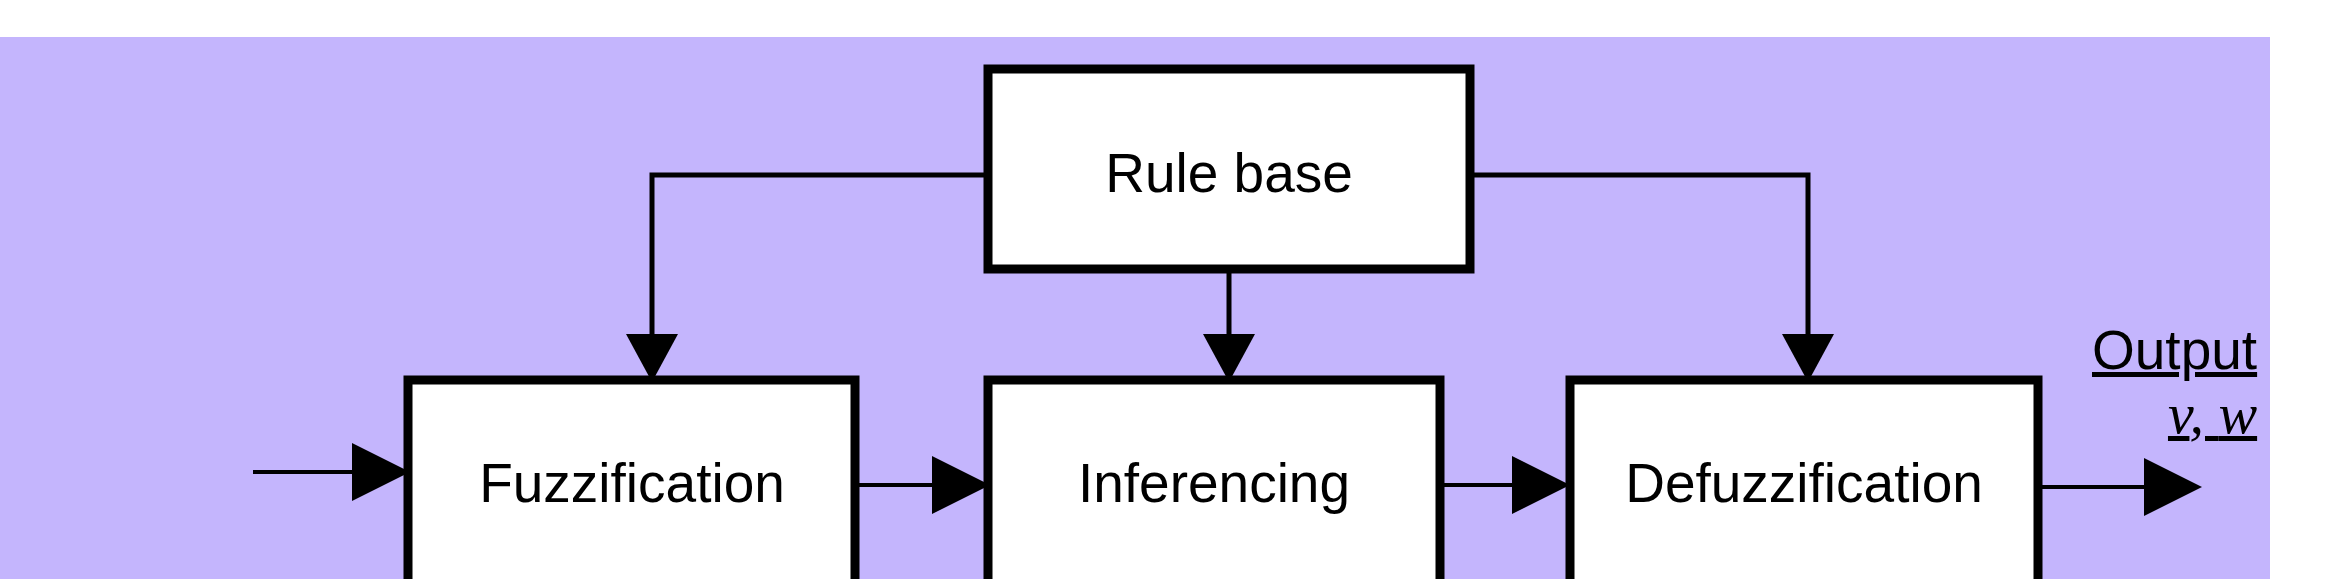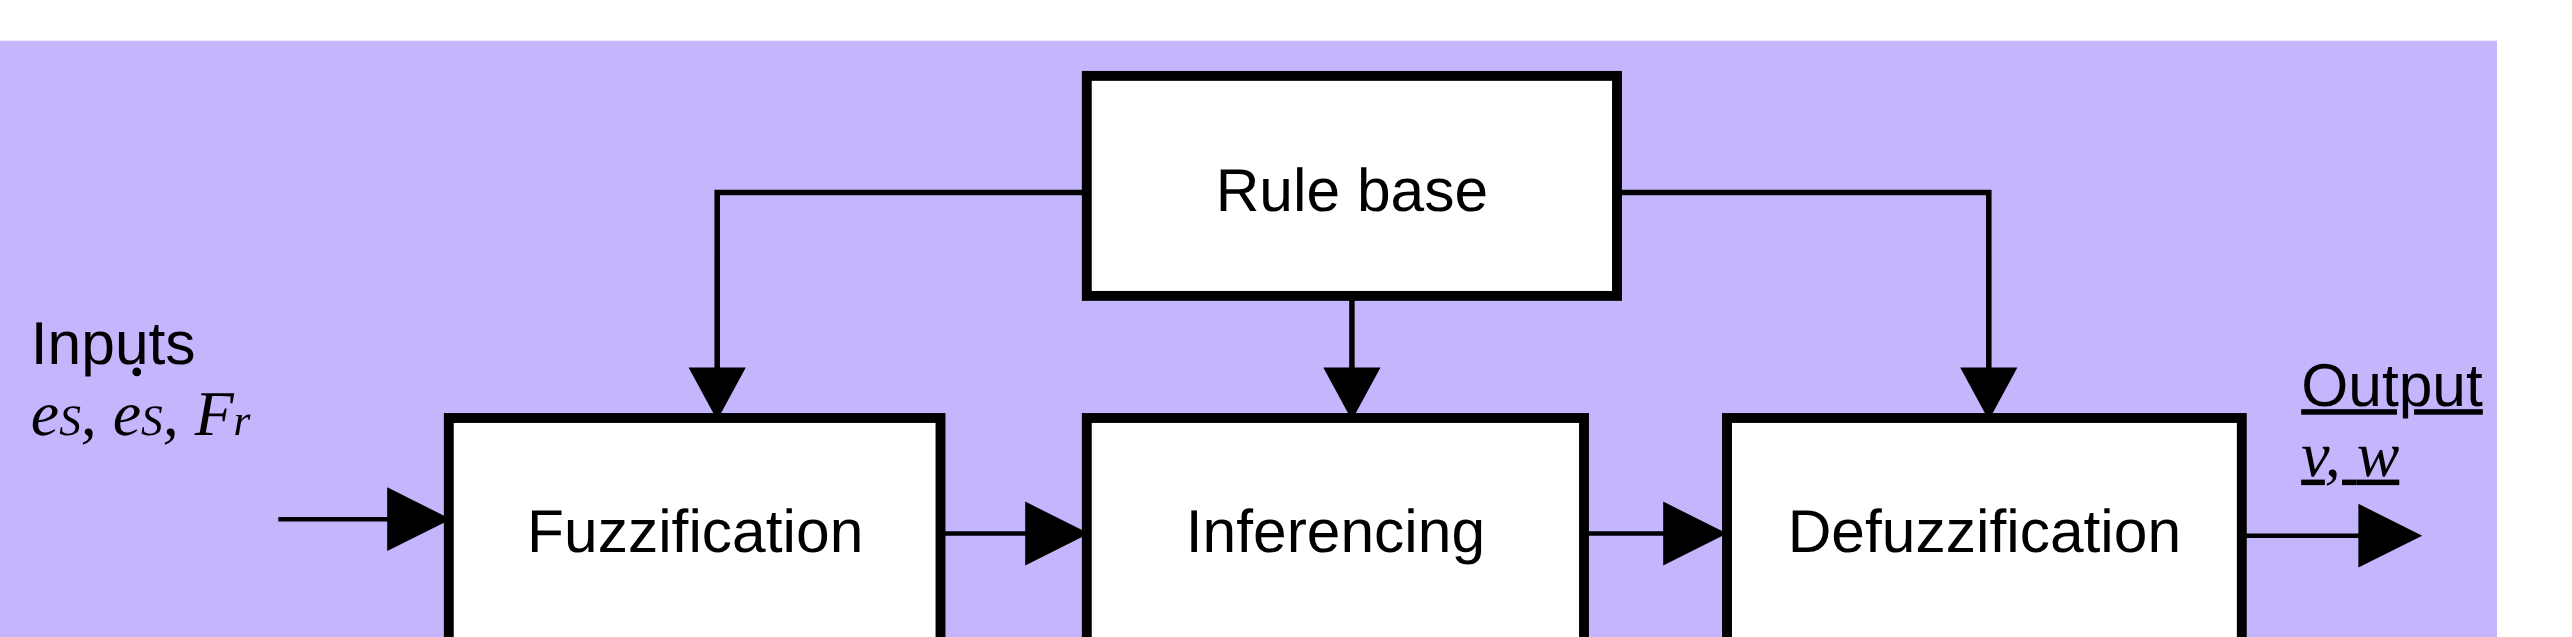--- a/index.html
+++ b/index.html
@@ -153,27 +153,21 @@
       <text class="blk-label" x="1214" y="450">Inferencing</text>
     </g>
 
     <g>
       <rect class="blk-rect" x="1570" y="343" width="468" height="206"></rect>
       <text class="blk-label" x="1804" y="450">Defuzzification</text>
     </g>
 
   </svg>
 
-  <div id="inputs-label" class="io-block">
-    <span class="io-line io-word">Inputs</span>
-    <span class="io-line io-math">
-      <span>e<span class="sub">S</span></span><span class="comma">,&nbsp;</span><span class="dotvar"><span class="dot"></span>e<span class="sub">S</span></span><span class="comma">,&nbsp;</span><span>F<span class="sub">r</span></span>
-    </span>
-  </div>
 
   <div id="output-label" class="io-block">
     <span class="io-line io-word">Output</span>
-    <span class="io-line io-math" style="text-align:left;">
+    <span class="io-line io-math" style="text-align:right;">
       <span>v</span><span class="comma">,&nbsp;</span><span>w</span>
     </span>
   </div>
 
 </div>
 
 </body></html>

